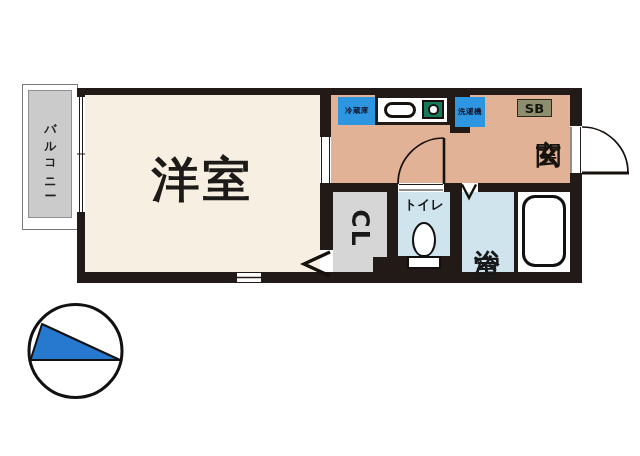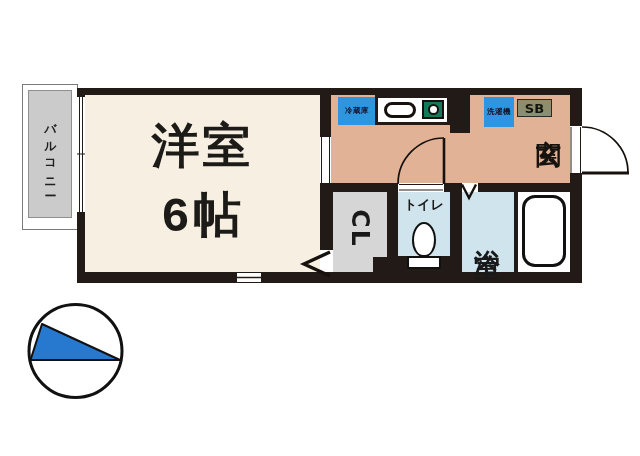--- a/index.html
+++ b/index.html
@@ -24,21 +24,21 @@
   .room{position:absolute;}
   .western{left:8px;top:7px;width:235px;height:177px;background:var(--western-room-floor,#f7f0e2);
     display:flex;align-items:center;justify-content:center;font-family:Liberation Mono, monospace;}
   .western-text{text-align:center;font-size:48px;font-weight:700;line-height:1.42;
     letter-spacing:3px;color:#1d1b18;}
   .hall{left:254px;top:7px;width:239px;height:88px;background:var(--kitchen-floor,#e2b296);}
   .fridge,.washer{position:absolute;background:var(--appliance-blue,#2e96e0);
     display:flex;align-items:center;justify-content:center;
     font-size:7.5px;font-weight:700;color:#14142a;letter-spacing:0.5px;}
   .fridge{left:7px;top:2px;width:38px;height:28px;}
-  .washer{left:153px;top:2px;width:30px;height:30px;}
+  .washer{left:124px;top:2px;width:30px;height:30px;}
   .counter{position:absolute;left:44px;top:0;width:75px;height:30px;background:#fff;
     border:3px solid var(--wall,#221a16);}
   .sink{position:absolute;left:6px;top:4px;width:32px;height:16px;background:#fff;
     border:3px solid #17110e;border-radius:8px;}
   .burner{position:absolute;right:3px;top:2px;width:22px;height:19px;
     background:var(--stove-green,#15795b);border:2px solid #17110e;
     display:flex;align-items:center;justify-content:center;}
   .burner-circle{width:11px;height:11px;background:#fff;border:2px solid #17110e;border-radius:50%;}
   .stubwall{position:absolute;left:119px;top:0;width:20px;height:38px;background:var(--wall,#221a16);}
   .sb{position:absolute;left:186px;top:4px;width:35px;height:18px;
@@ -86,21 +86,20 @@
     <div class="balcony-inner">
       <span class="vtext balcony-label">バルコニー</span>
     </div>
   </div>
 
   <div class="unit">
 
     <div class="room western">
       <div class="western-text">
         <div>洋室</div>
-        <div>6帖</div>
       </div>
     </div>
 
     <div class="room hall">
       <div class="fridge">
         <span>冷蔵庫</span>
       </div>
       <div class="counter">
         <div class="sink"></div>
         <div class="burner">

